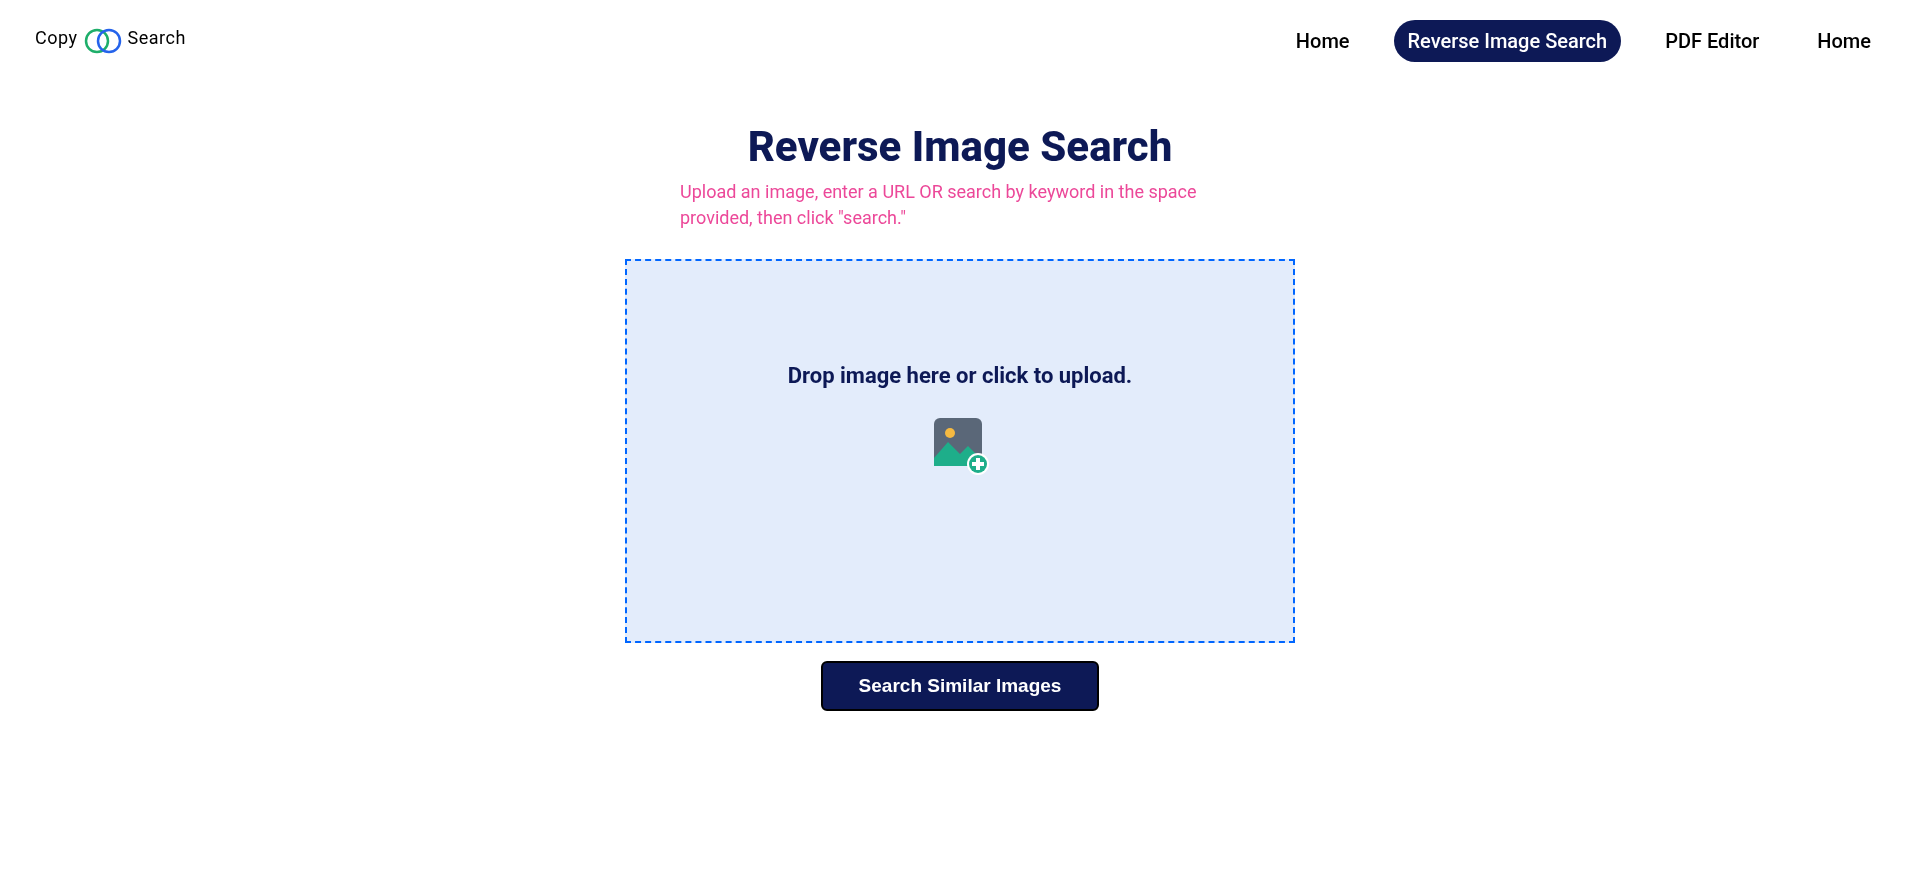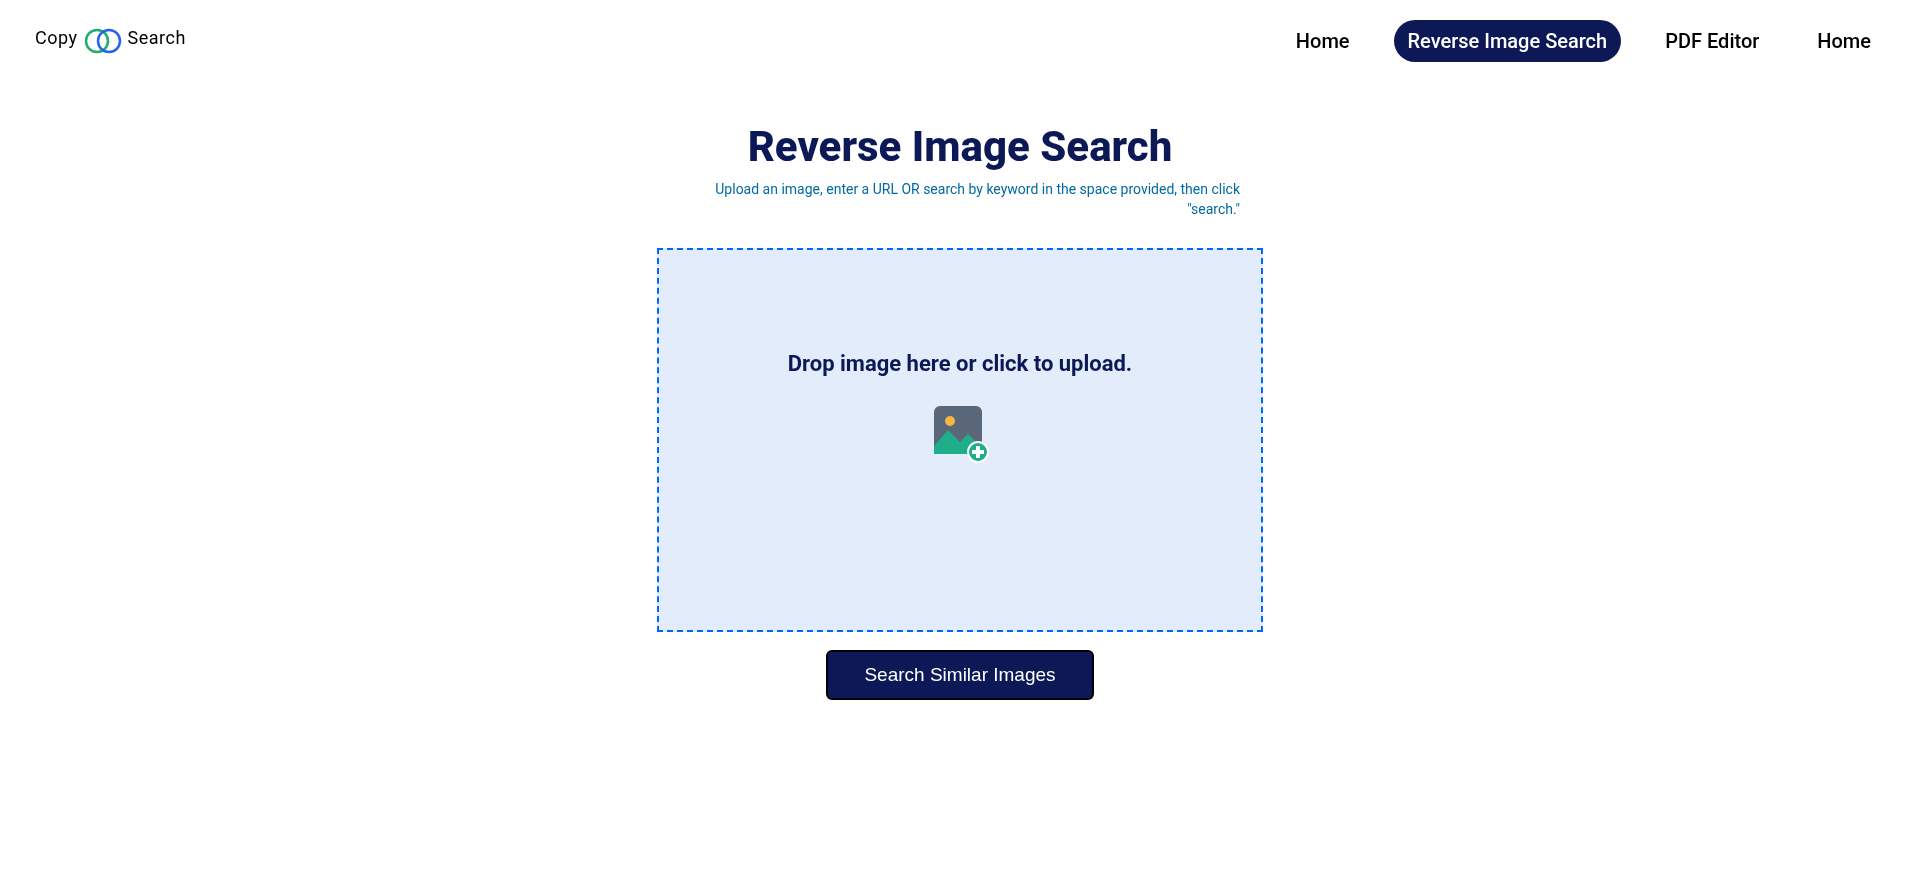--- a/index.html
+++ b/index.html
@@ -53,29 +53,29 @@
       align-items: center;
       padding-top: 40px;
     }
     .page-title {
       font-size: 42px;
       font-weight: 800;
       color: #0d1956;
       margin-bottom: 8px;
     }
     .page-subtitle {
-      font-size: 14px;
-      color: #0369a1;
-      text-align: right;
+      font-size: 18px;
+      color: #ec4899;
+      text-align: left;
       max-width: 560px;
       line-height: 1.45;
       margin-bottom: 28px;
     }
     .dropzone {
-      width: 606px;
+      width: 670px;
       height: 384px;
       border: 2px dashed #0066ff;
       background: #e3ecfb;
       display: flex;
       flex-direction: column;
       align-items: center;
       justify-content: center;
       cursor: pointer;
       gap: 28px;
     }
@@ -87,21 +87,21 @@
     }
     .upload-icon {
       position: relative;
     }
     .search-button {
       margin-top: 18px;
       background: #0d1956;
       color: #ffffff;
       border: 2px solid #000000;
       font-size: 19px;
-      font-weight: 400;
+      font-weight: 700;
       padding: 12px 36px;
       border-radius: 6px;
       cursor: pointer;
     }
   </style>
 </head>
 <body>
 
 <div class="header">
   <div class="logo">

